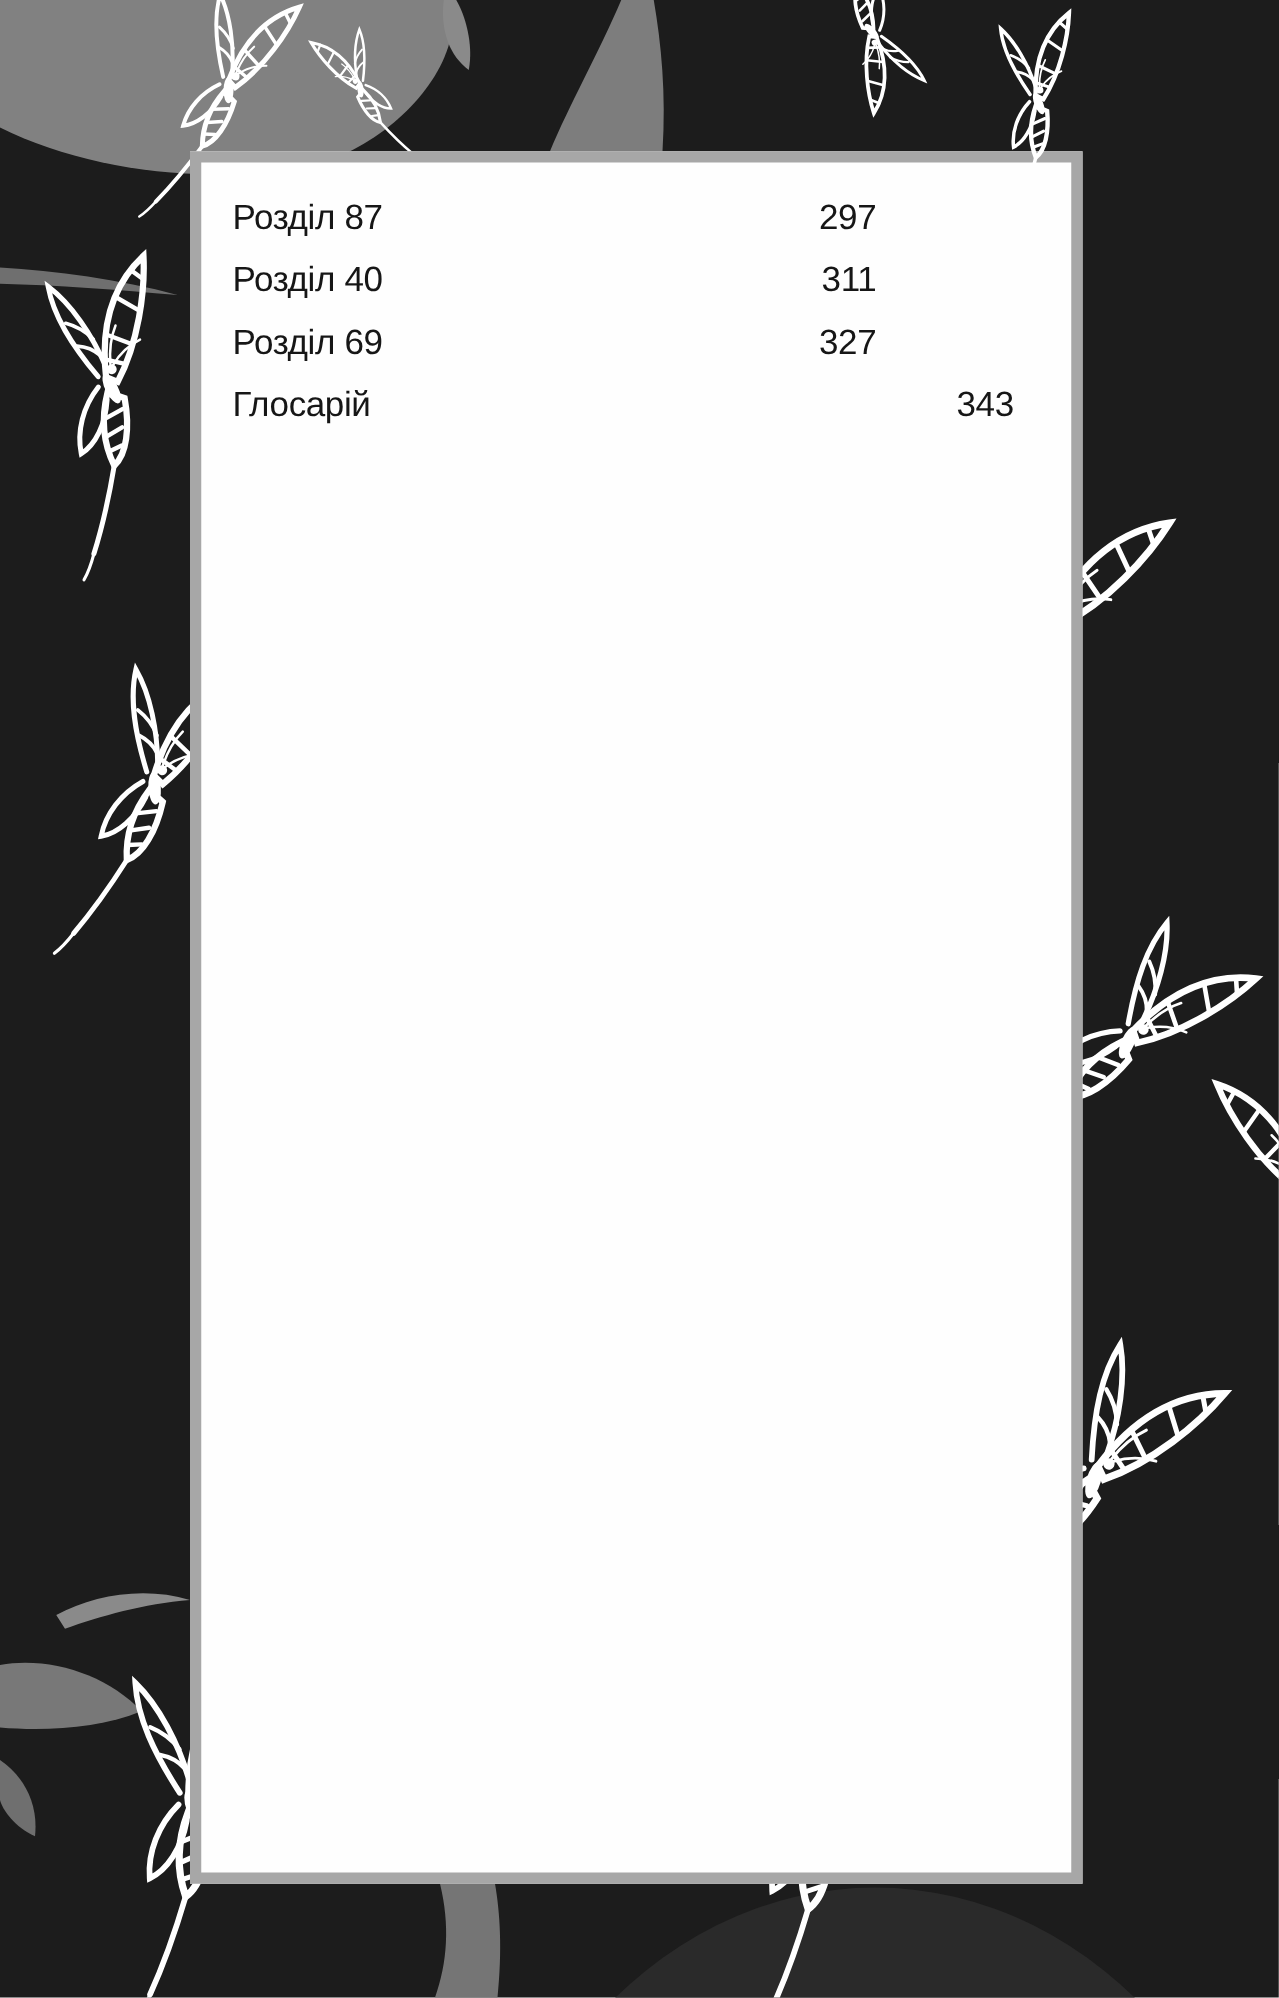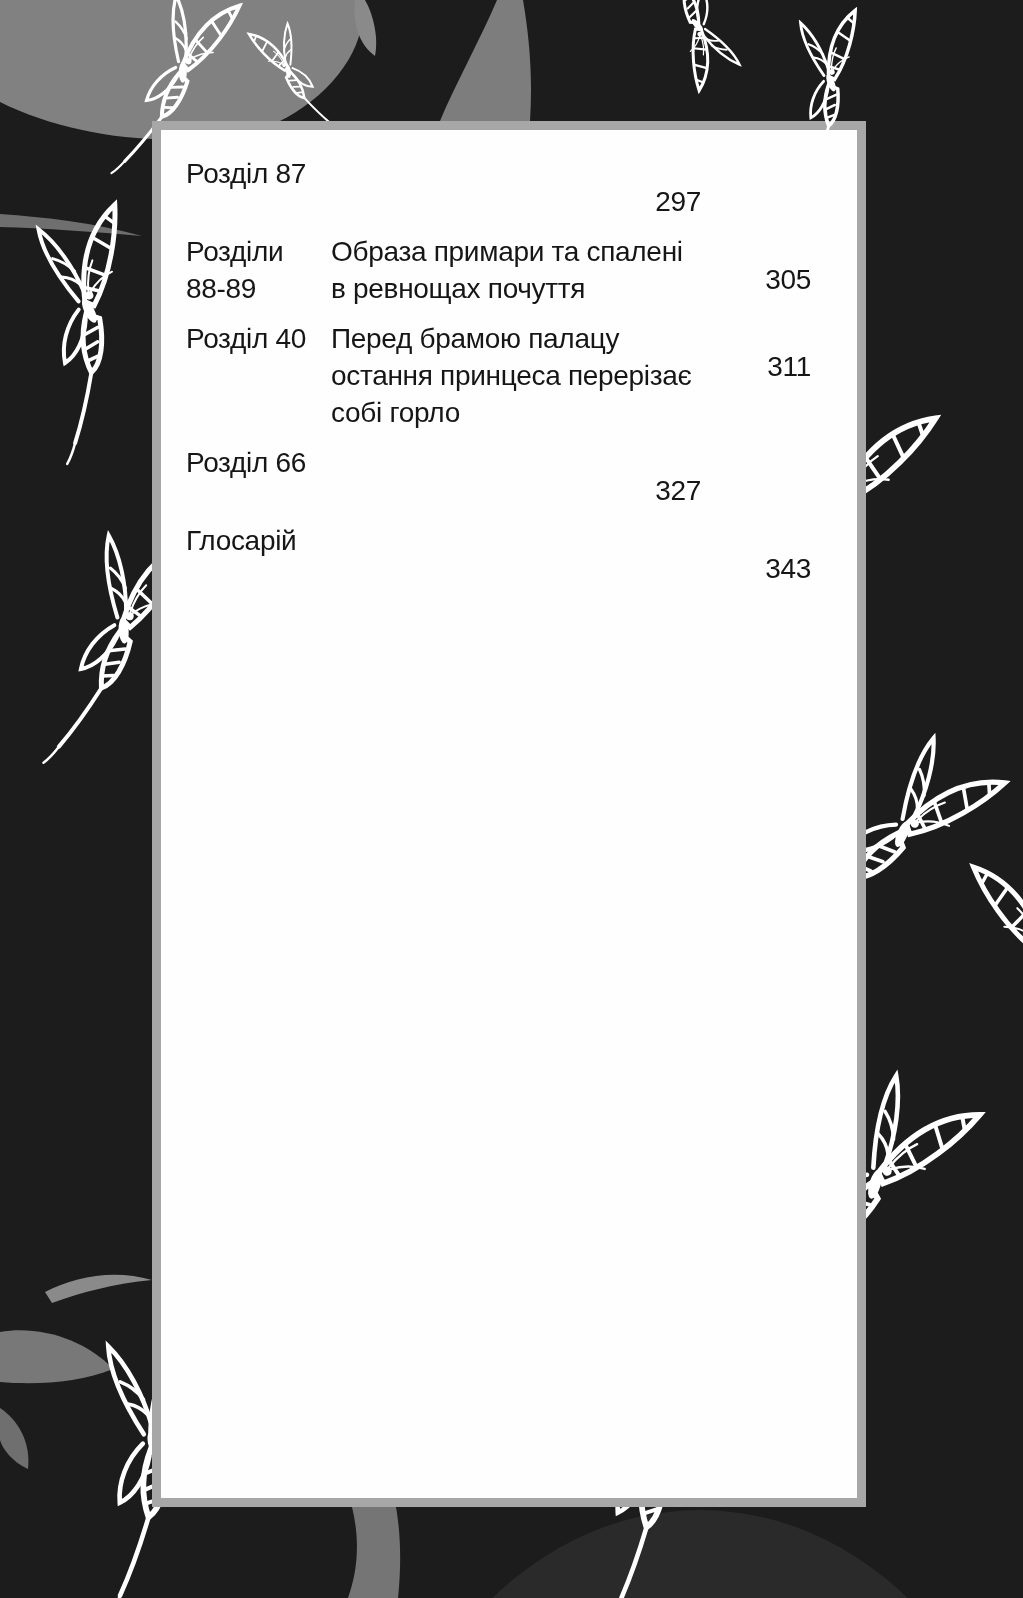--- a/index.html
+++ b/index.html
@@ -14,21 +14,21 @@
     position:absolute;left:152px;top:121px;width:714px;height:1386px;
     box-sizing:border-box;background:#fefefe;border:9px solid #a7a7a7;
     z-index:2;
   }
   .toc{padding:25px 46px 0 25px;}
   .toc-row{
     display:grid;grid-template-columns:145px 370px 1fr;
     margin-bottom:13px;color:#161616;
   }
   .toc-cell{font-size:28px;line-height:37px;white-space:pre;letter-spacing:-0.3px;}
-  .toc-page{text-align:right;white-space:nowrap;margin-top:28px;}
+  .toc-page{text-align:right;white-space:nowrap;}
 </style>
 </head>
 <body>
 
 <svg class="bg-decor" width="1023" height="1598" viewBox="0 0 1023 1598">
   <defs>
     <g id="bfly" stroke="#ffffff" fill="none" stroke-linecap="round">
 
       <path stroke-width="4" d="M -4,-10 C -18,-40 -26,-66 -24,-90 C -10,-72 0,-44 4,-16"></path>
       <path stroke-width="3" d="M -14,-38 C -8,-36 -2,-32 2,-26"></path>
@@ -82,38 +82,28 @@
 </svg>
 
 <div class="toc-panel">
   <div class="toc">
 
     <div class="toc-row">
       <div class="toc-cell">Розділ 87</div>
       <div class="toc-cell toc-page">297</div>
     </div>
 
-    <div class="toc-row">
-      <div class="toc-cell">Розділи
-88-89</div>
-      <div class="toc-cell">Образа примари та спалені
-в ревнощах почуття</div>
-      <div class="toc-cell toc-page">305</div>
-    </div>
 
     <div class="toc-row">
       <div class="toc-cell">Розділ 40</div>
-      <div class="toc-cell">Перед брамою палацу
-остання принцеса перерізає
-собі горло</div>
       <div class="toc-cell toc-page">311</div>
     </div>
 
     <div class="toc-row">
-      <div class="toc-cell">Розділ 66</div>
+      <div class="toc-cell">Розділ 69</div>
       <div class="toc-cell toc-page">327</div>
     </div>
 
     <div class="toc-row">
       <div class="toc-cell">Глосарій</div>
       <div class="toc-cell"></div>
       <div class="toc-cell toc-page">343</div>
     </div>
 
   </div>

